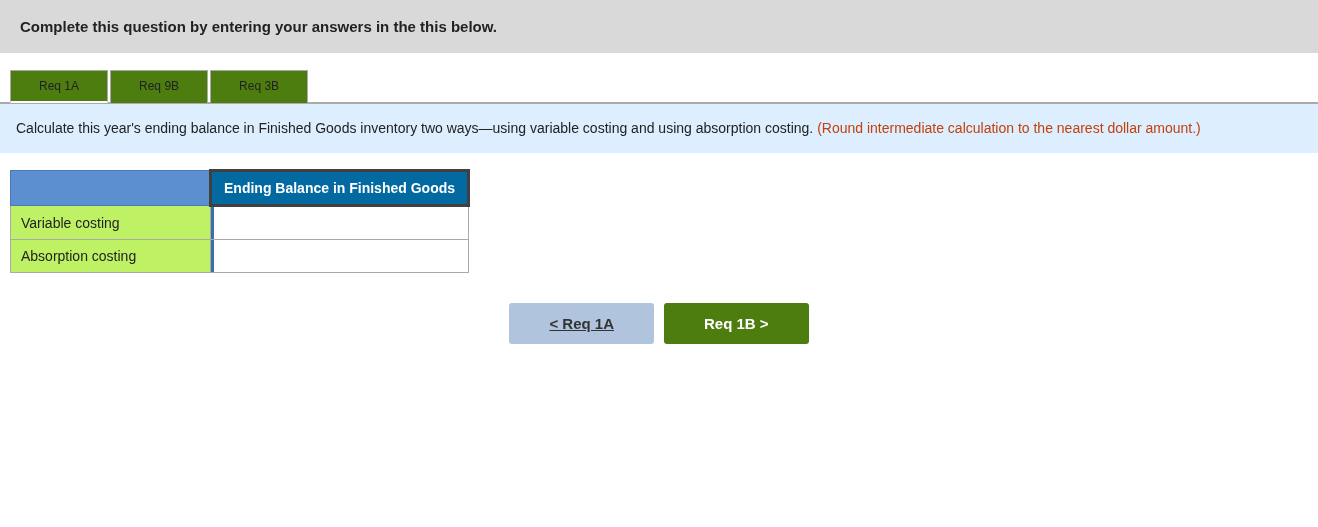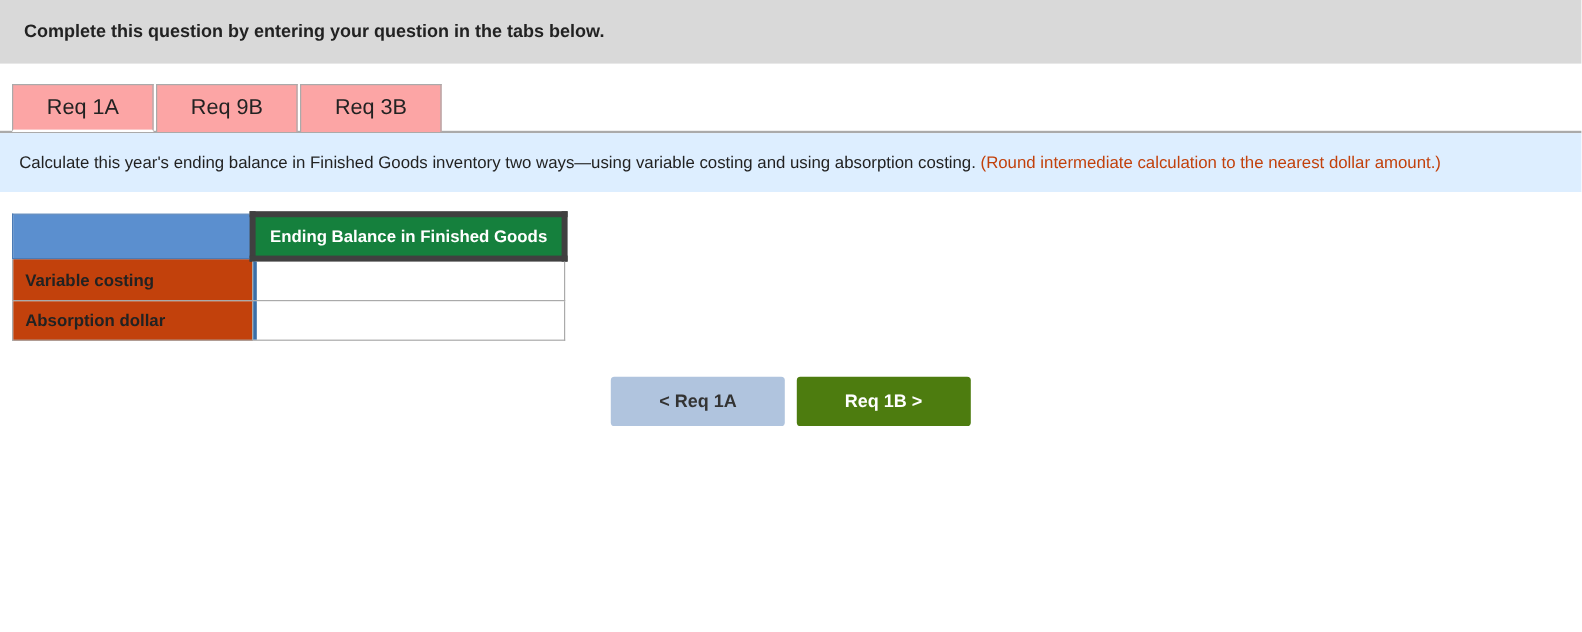--- a/index.html
+++ b/index.html
@@ -29,24 +29,24 @@
       display: flex;
       border-bottom: 2px solid #aaa;
       margin-top: 16px;
       padding-left: 10px;
     }
 
     .tab {
       padding: 8px 28px;
       border: 1px solid #aaa;
       border-bottom: none;
-      background: #fca5a5;
+      background: #4d7c0f;
       cursor: pointer;
       margin-right: 2px;
-      font-size: 18px;
+      font-size: 12px;
       color: #222;
       position: relative;
       bottom: -1px;
     }
 
     .tab.active {
       border-bottom: 2px solid #fff;
       font-weight: normal;
       z-index: 1;
     }
@@ -67,46 +67,45 @@
     .table-area {
       margin: 16px 10px;
     }
 
     table.data-table {
       border-collapse: collapse;
       min-width: 440px;
     }
 
     table.data-table thead tr th {
-      background: #15803d;
+      background: #0369a1;
       color: #fff;
       font-weight: bold;
       padding: 8px 12px;
       text-align: center;
-      border: 5px solid #404040;
+      border: 3px solid #404040;
       font-size: 14px;
     }
 
     table.data-table thead tr th.label-col {
       background: #5b8fcf;
       border: 1px solid #4a7ab5;
       min-width: 200px;
     }
 
     table.data-table tbody tr td {
       border: 1px solid #aaa;
       padding: 6px 10px;
       font-size: 14px;
       vertical-align: middle;
     }
 
     table.data-table tbody tr td.label-cell {
       min-width: 200px;
-      background: #c2410c;
-      font-weight: bold;
+      background: #bef264;
     }
 
     table.data-table tbody tr td.input-cell {
       min-width: 200px;
       padding: 0;
       background: #fff;
     }
 
     table.data-table tbody tr td.input-cell input {
       width: 100%;
@@ -132,32 +131,33 @@
       font-size: 15px;
       font-weight: bold;
       cursor: pointer;
       border: none;
       border-radius: 3px;
     }
 
     .nav-btn.prev {
       background: #b0c4de;
       color: #333;
+      text-decoration: underline;
     }
 
     .nav-btn.next {
       background: #4d7c0f;
       color: #fff;
     }
   </style>
 </head>
 <body>
 
 <div class="instruction-bar">
-  <span>Complete this question by entering your question in the tabs below.</span>
+  <span>Complete this question by entering your answers in the this below.</span>
 </div>
 
 <div class="tabs-container">
   <div class="tab active">
     <span>Req 1A</span>
   </div>
   <div class="tab">
     <span>Req 9B</span>
   </div>
   <div class="tab">
@@ -179,21 +179,21 @@
       </tr>
     </thead>
     <tbody>
       <tr>
         <td class="label-cell">Variable costing</td>
         <td class="input-cell">
           <input type="text" value="" style="">
         </td>
       </tr>
       <tr>
-        <td class="label-cell">Absorption dollar</td>
+        <td class="label-cell">Absorption costing</td>
         <td class="input-cell">
           <input type="text" value="" style="">
         </td>
       </tr>
     </tbody>
   </table>
 </div>
 
 <div class="nav-buttons">
   <button class="nav-btn prev">

